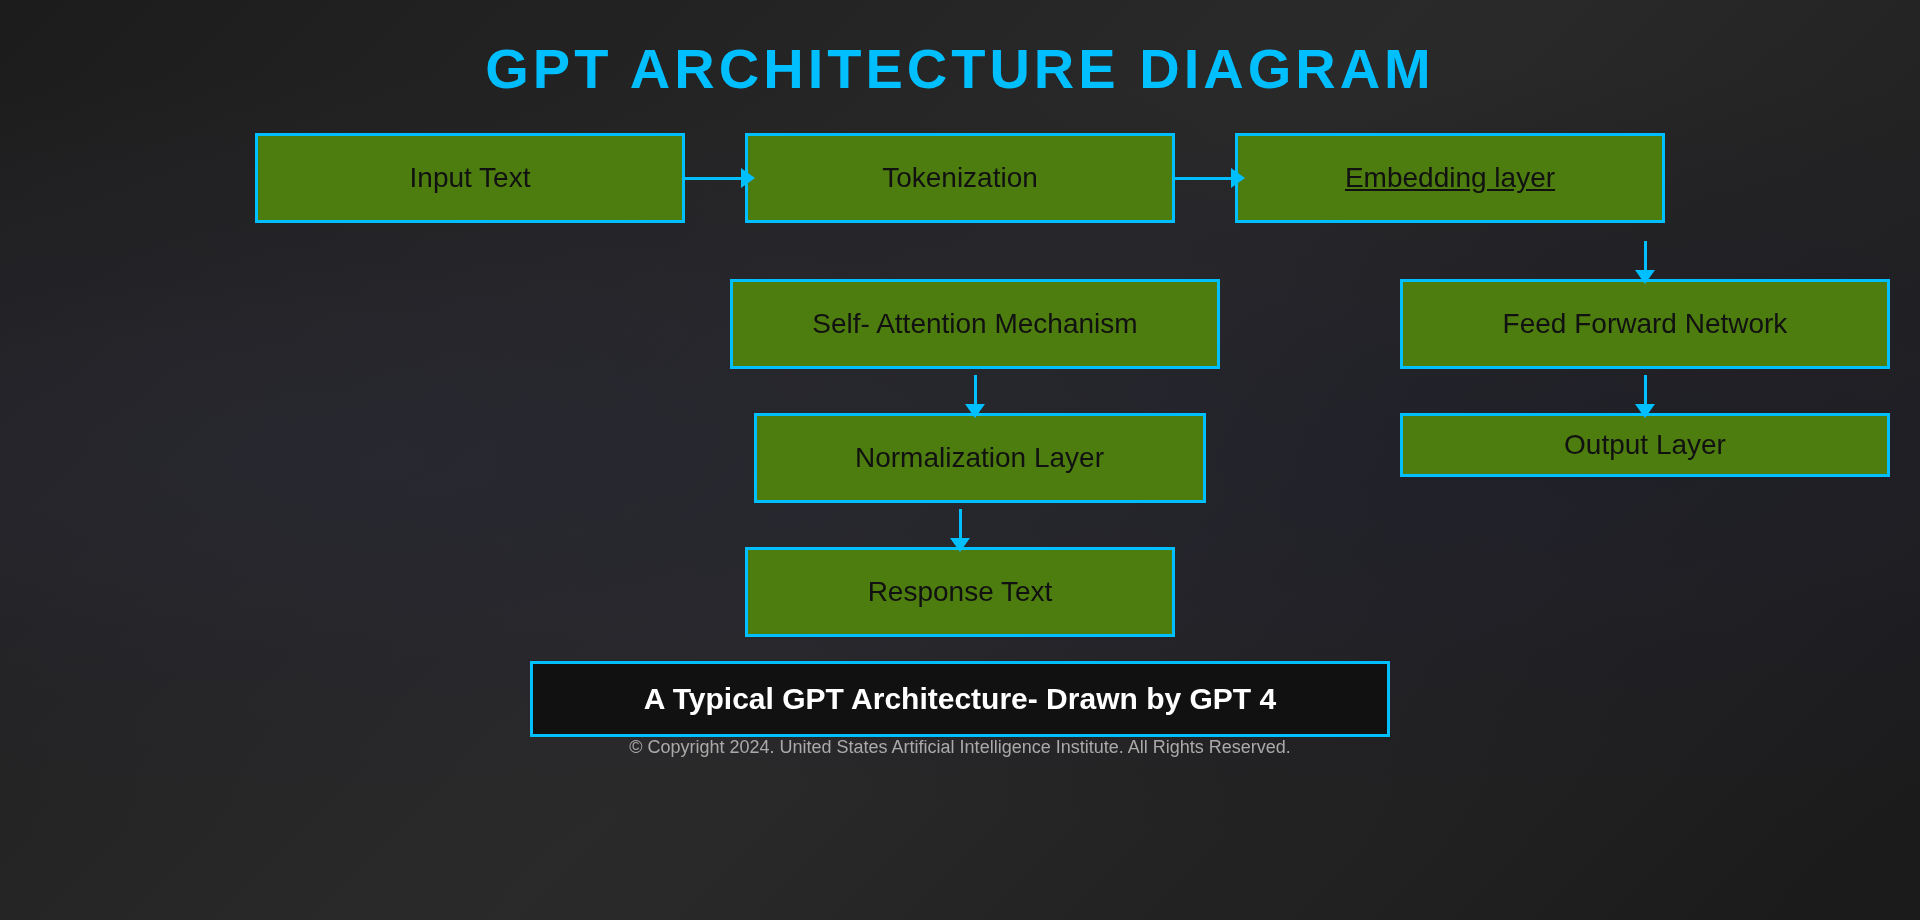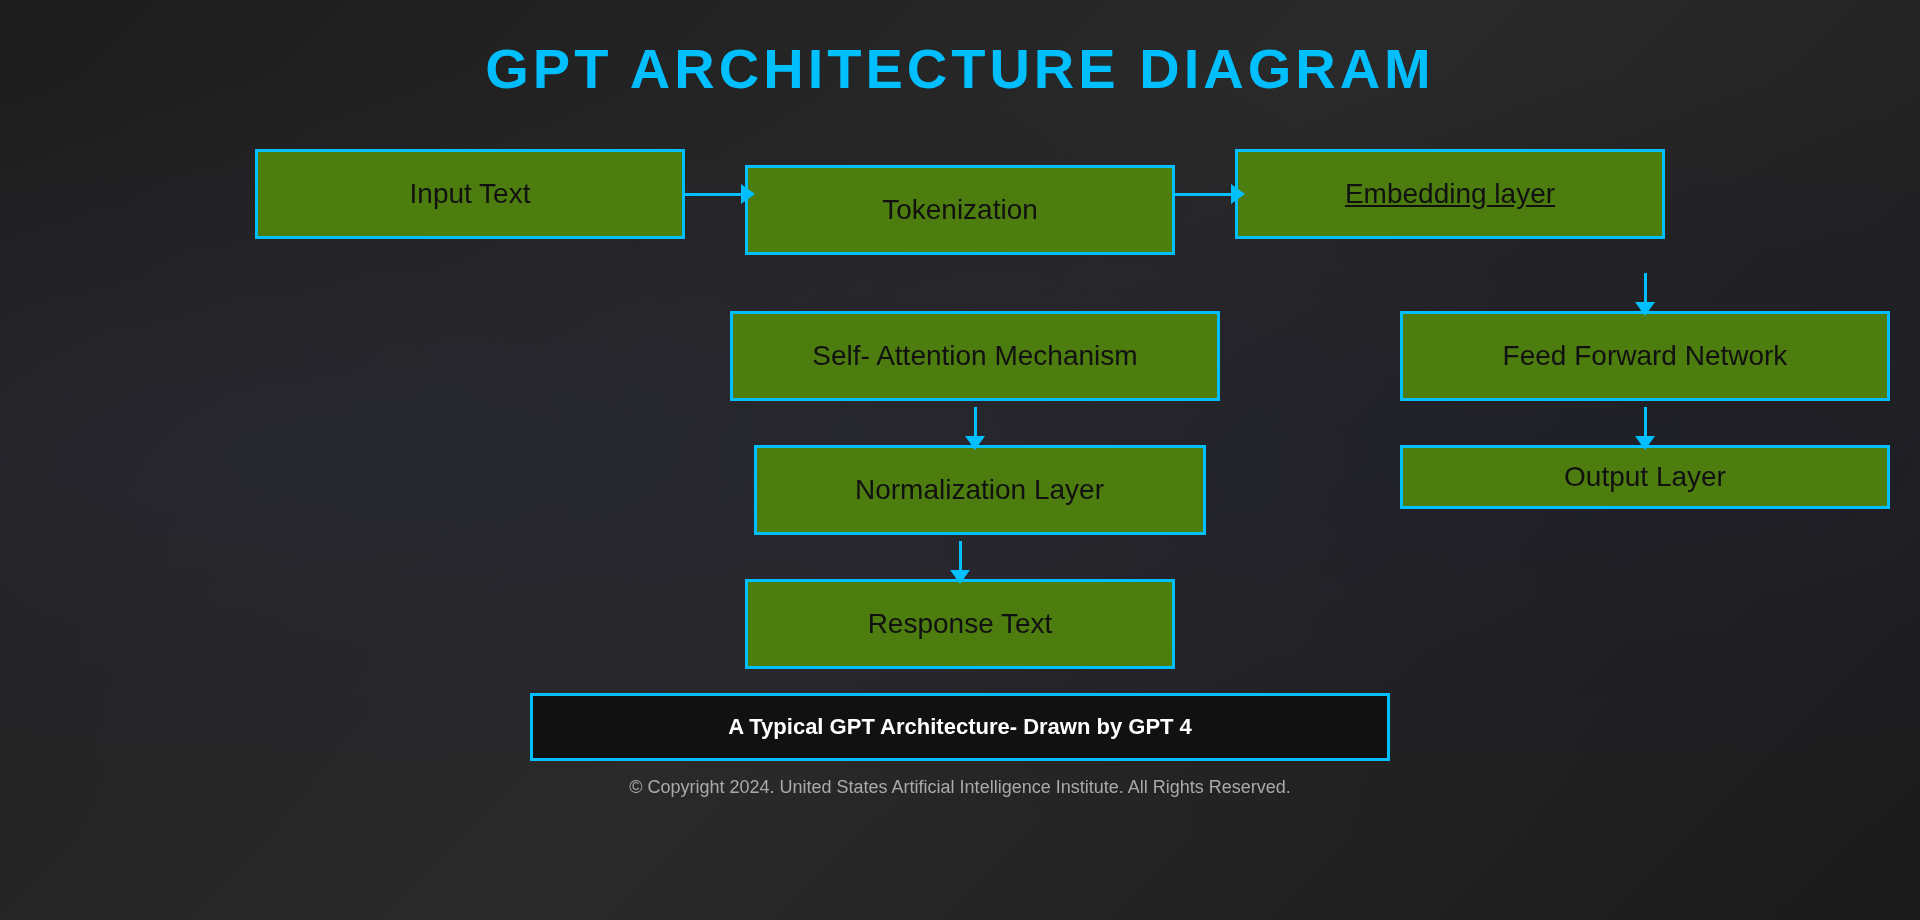--- a/index.html
+++ b/index.html
@@ -55,21 +55,21 @@
       justify-content: center;
       font-size: 28px;
       color: #111;
       font-family: Arial, sans-serif;
       text-align: center;
       padding: 14px 24px;
       white-space: nowrap;
     }
 
     .node-input-text { width: 430px; height: 90px; }
-    .node-tokenization { width: 430px; height: 90px; margin-top: 32px; }
+    .node-tokenization { width: 430px; height: 90px; }
     .node-embedding { width: 430px; height: 90px; text-decoration: underline; }
 
     .node-self-attention { width: 490px; height: 90px; }
     .node-ffn { width: 490px; height: 90px; }
     .node-norm { width: 452px; height: 90px; margin-left: 9px; }
     .node-output { width: 490px; height: 64px; }
 
     .node-response { width: 430px; height: 90px; }
 
     
@@ -129,30 +129,30 @@
       border: 3px solid #00bfff;
       background: #111;
       width: 860px;
       padding: 18px 30px;
       text-align: center;
       margin-top: 24px;
     }
 
     .caption-text {
       color: #ffffff;
-      font-size: 22px;
+      font-size: 30px;
       font-weight: 900;
       font-family: Arial Black, Arial, sans-serif;
     }
 
     
     .copyright {
       color: #aaaaaa;
       font-size: 18px;
-      margin-top: 16px;
+      margin-top: 0;
       text-align: left;
     }
 
     
 
     .row2-wrapper {
       display: flex;
       align-items: flex-start;
       justify-content: flex-end;
       width: 100%;

